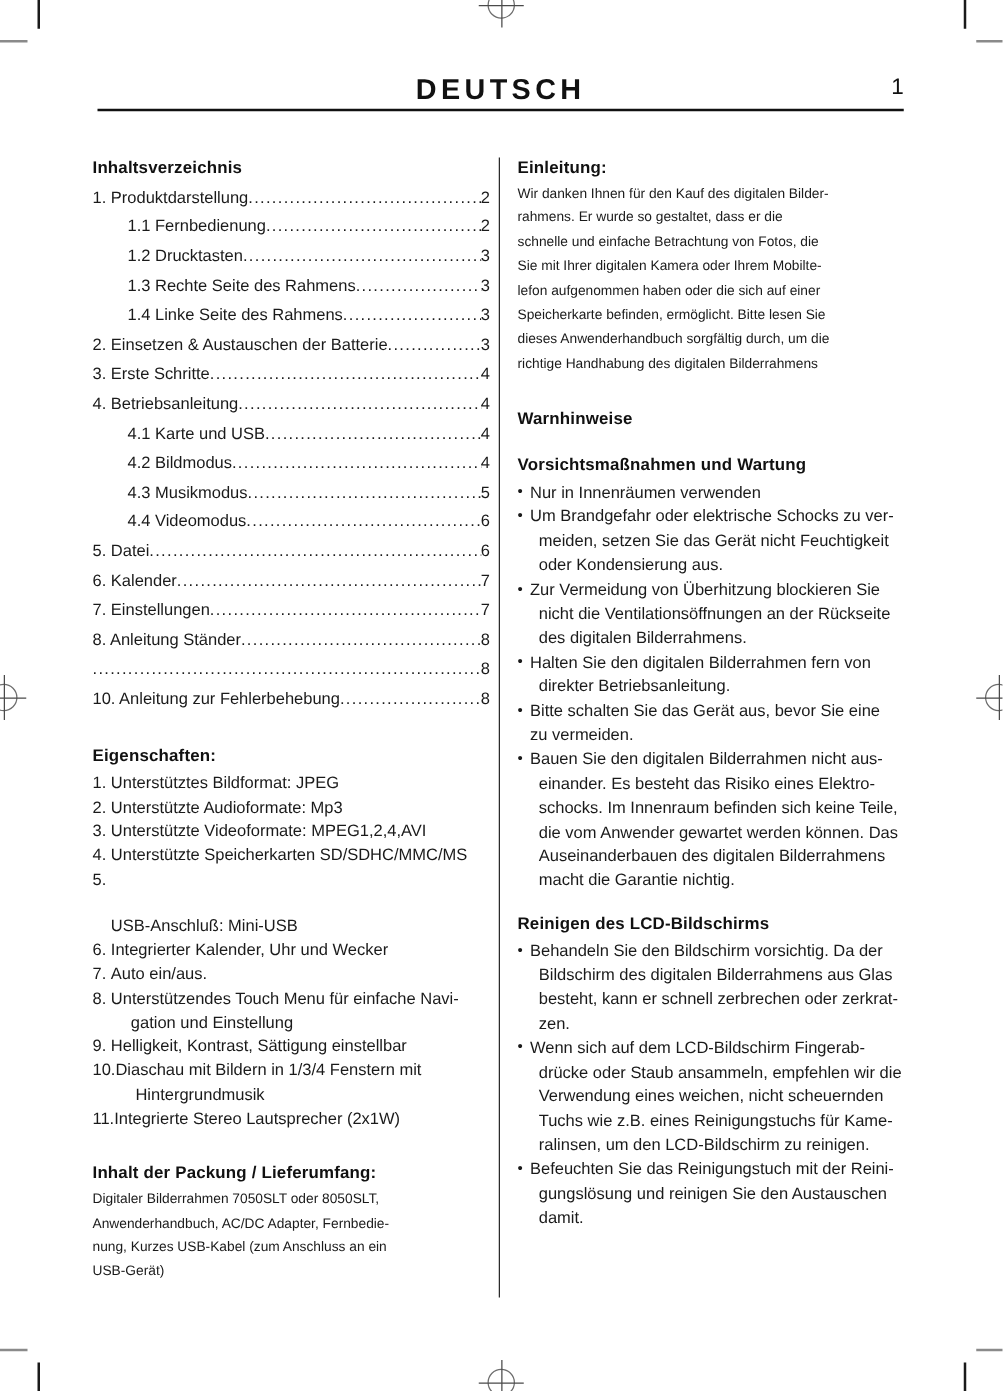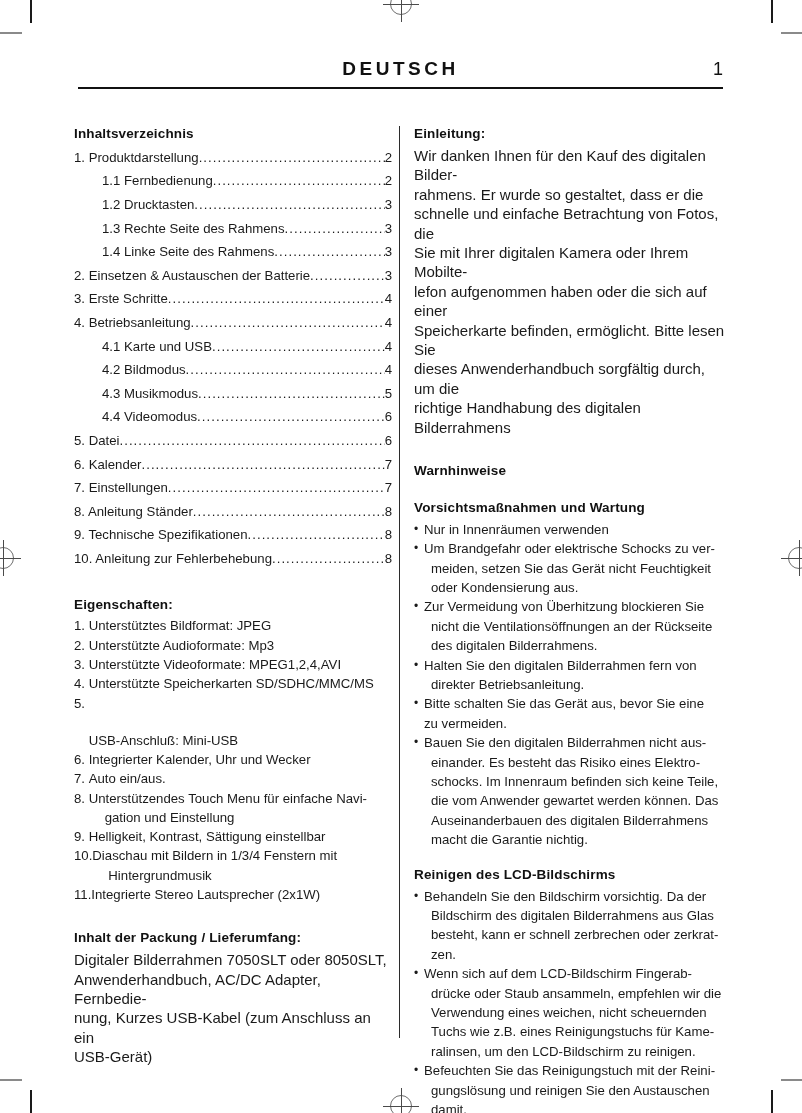--- a/index.html
+++ b/index.html
@@ -53,21 +53,21 @@
     top: 58px;
     width: 645px;
     height: 34px;
   }
   .header-title {
     position: absolute;
     left: 0; right: 0;
     top: 0;
     text-align: center;
     font-weight: bold;
-    font-size: 19px;
+    font-size: 23px;
     letter-spacing: 3.5px;
     color: #111;
   }
   .header-pageno {
     position: absolute;
     right: 0;
     top: 1px;
     font-size: 18px;
     color: #111;
   }
@@ -145,21 +145,21 @@
   }
   .numlist .n {
     flex: 0 0 auto;
     white-space: pre;
   }
   .numlist .txt { flex: 1 1 auto; }
   .numlist .cont { display: block; padding-left: 16px; }
 
   
   .para {
-    font-size: 15px;
+    font-size: 11px;
     line-height: 19.4px;
     color: #1a1a1a;
     margin: 0;
   }
   .para .ln { display: block; }
 
   
   .bullets { margin: 0; padding: 0; list-style: none; }
   .bullets > li {
     display: flex;
@@ -302,21 +302,20 @@
           <span class="t-label">7. Einstellungen</span>
           <span class="t-dots">..........................................................................................</span>
           <span class="t-page">7</span>
         </li>
         <li class="toc-row">
           <span class="t-label">8. Anleitung Ständer</span>
           <span class="t-dots">..........................................................................................</span>
           <span class="t-page">8</span>
         </li>
         <li class="toc-row">
-          <span class="t-label">9. Technische Spezifikationen</span>
           <span class="t-dots">..........................................................................................</span>
           <span class="t-page">8</span>
         </li>
         <li class="toc-row">
           <span class="t-label">10. Anleitung zur Fehlerbehebung</span>
           <span class="t-dots">..........................................................................................</span>
           <span class="t-page">8</span>
         </li>
       </ul>
 

